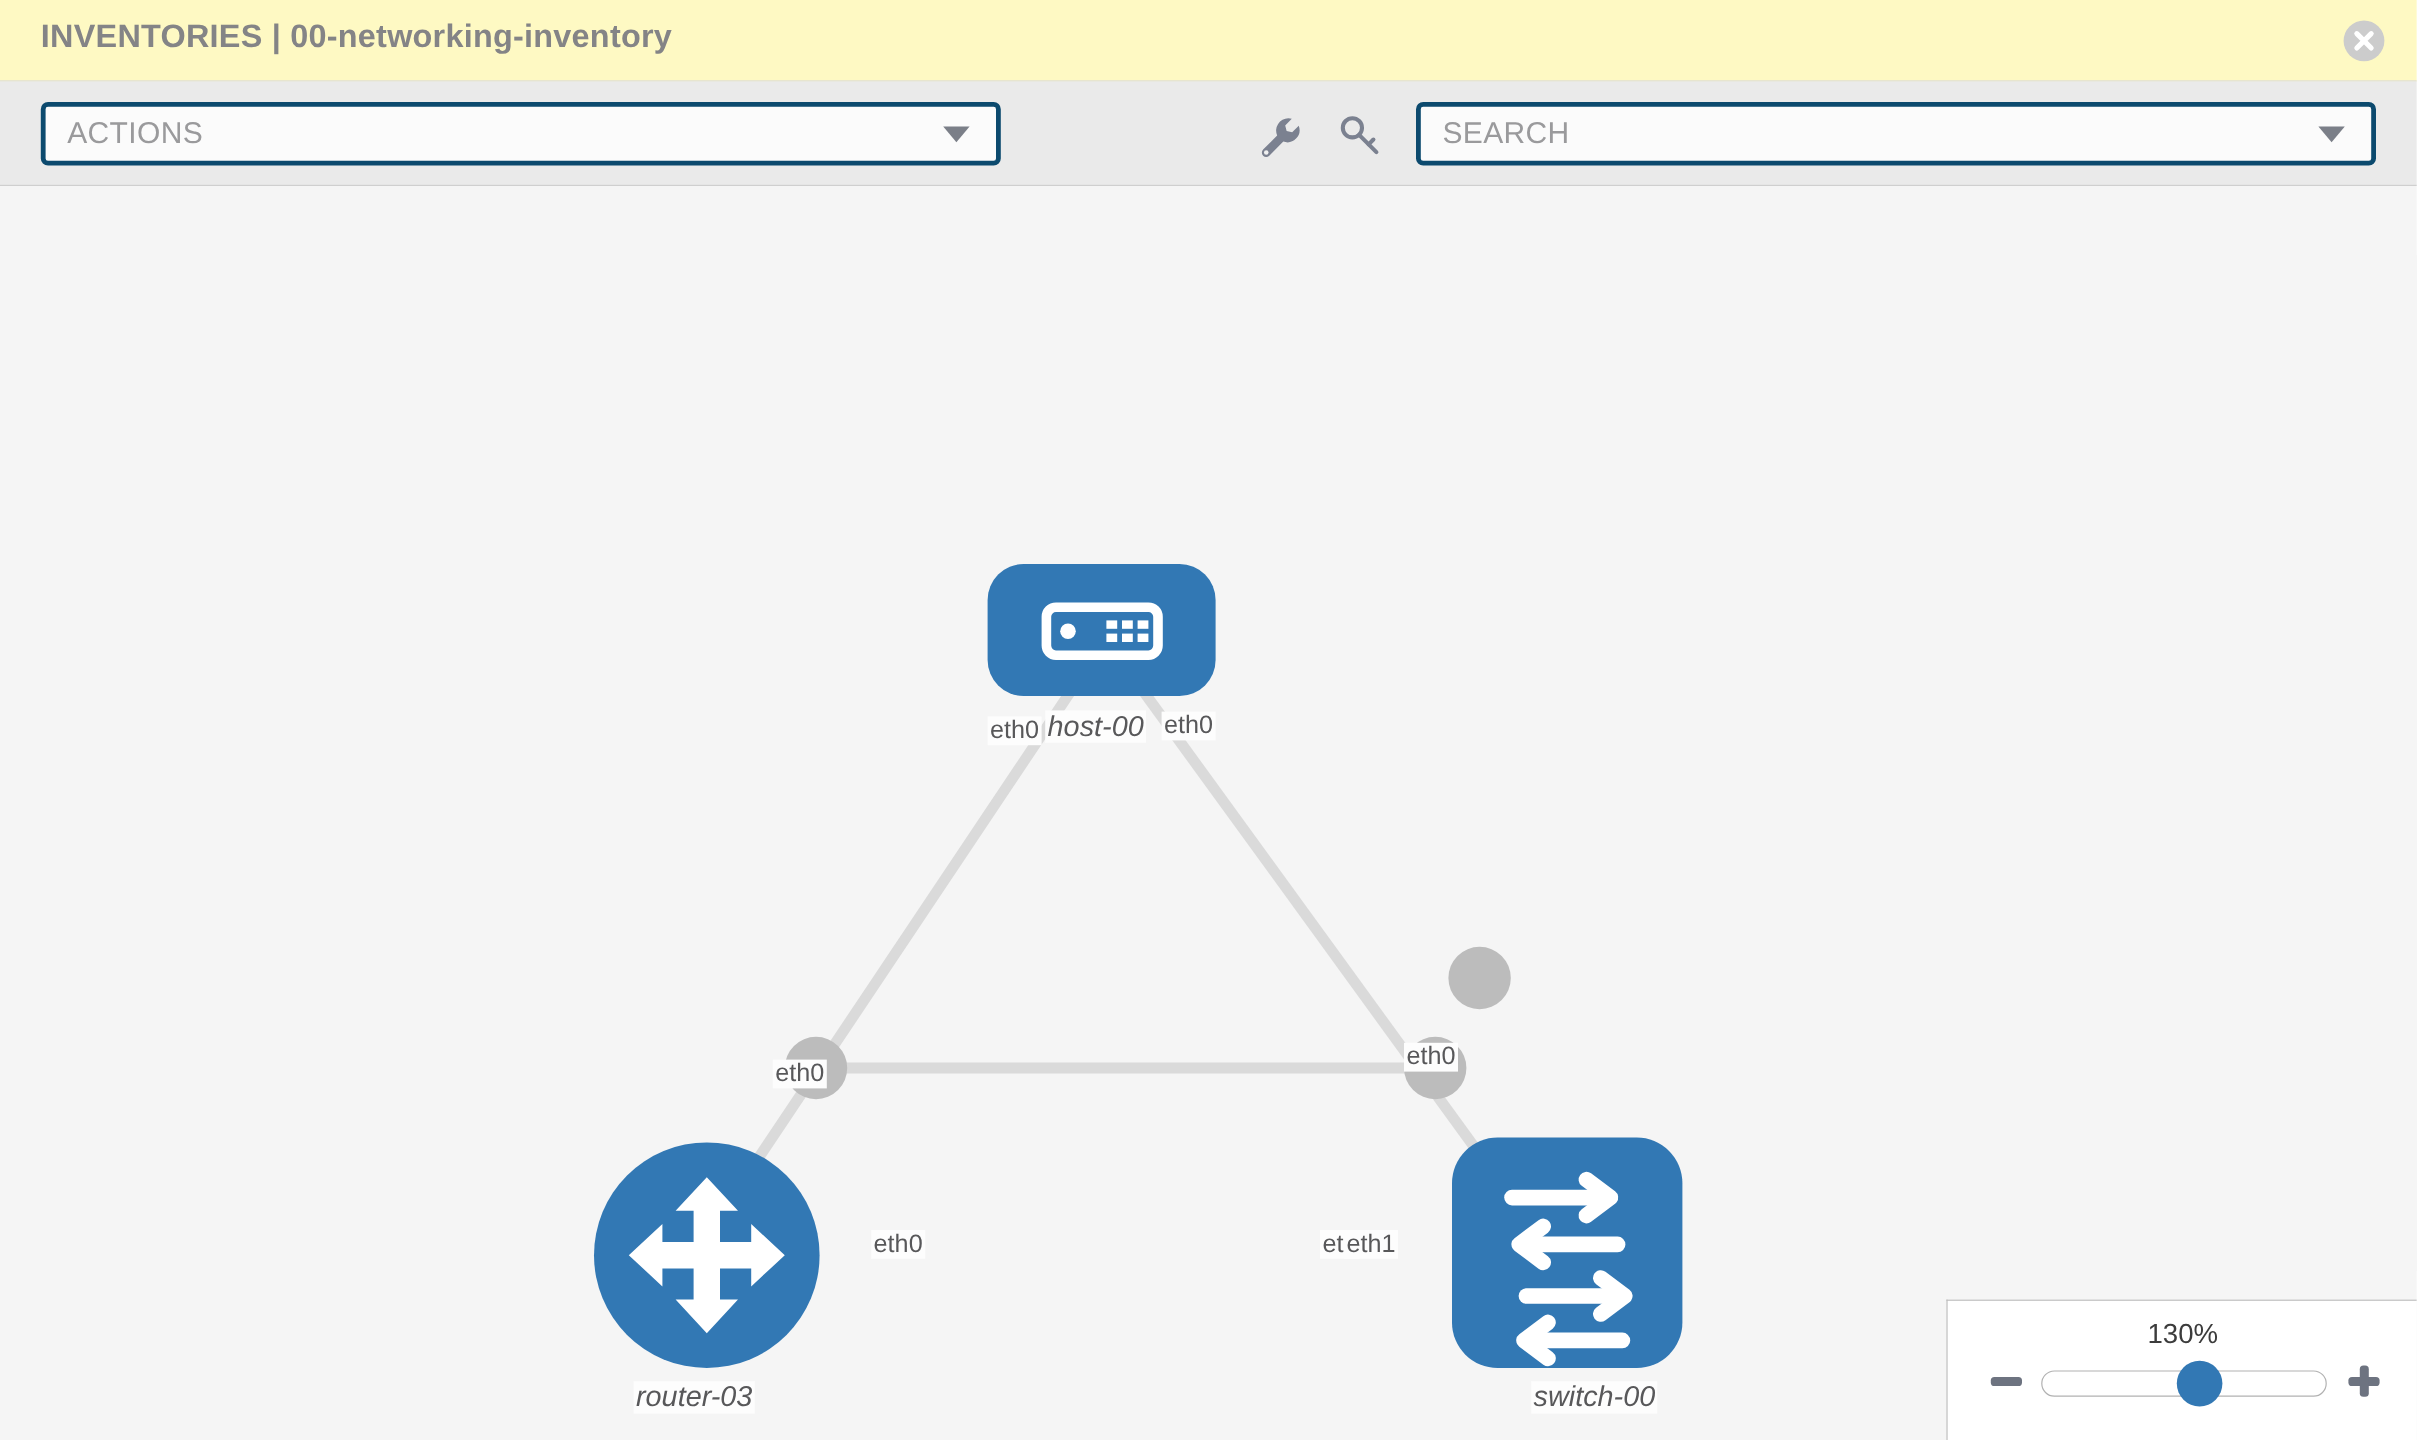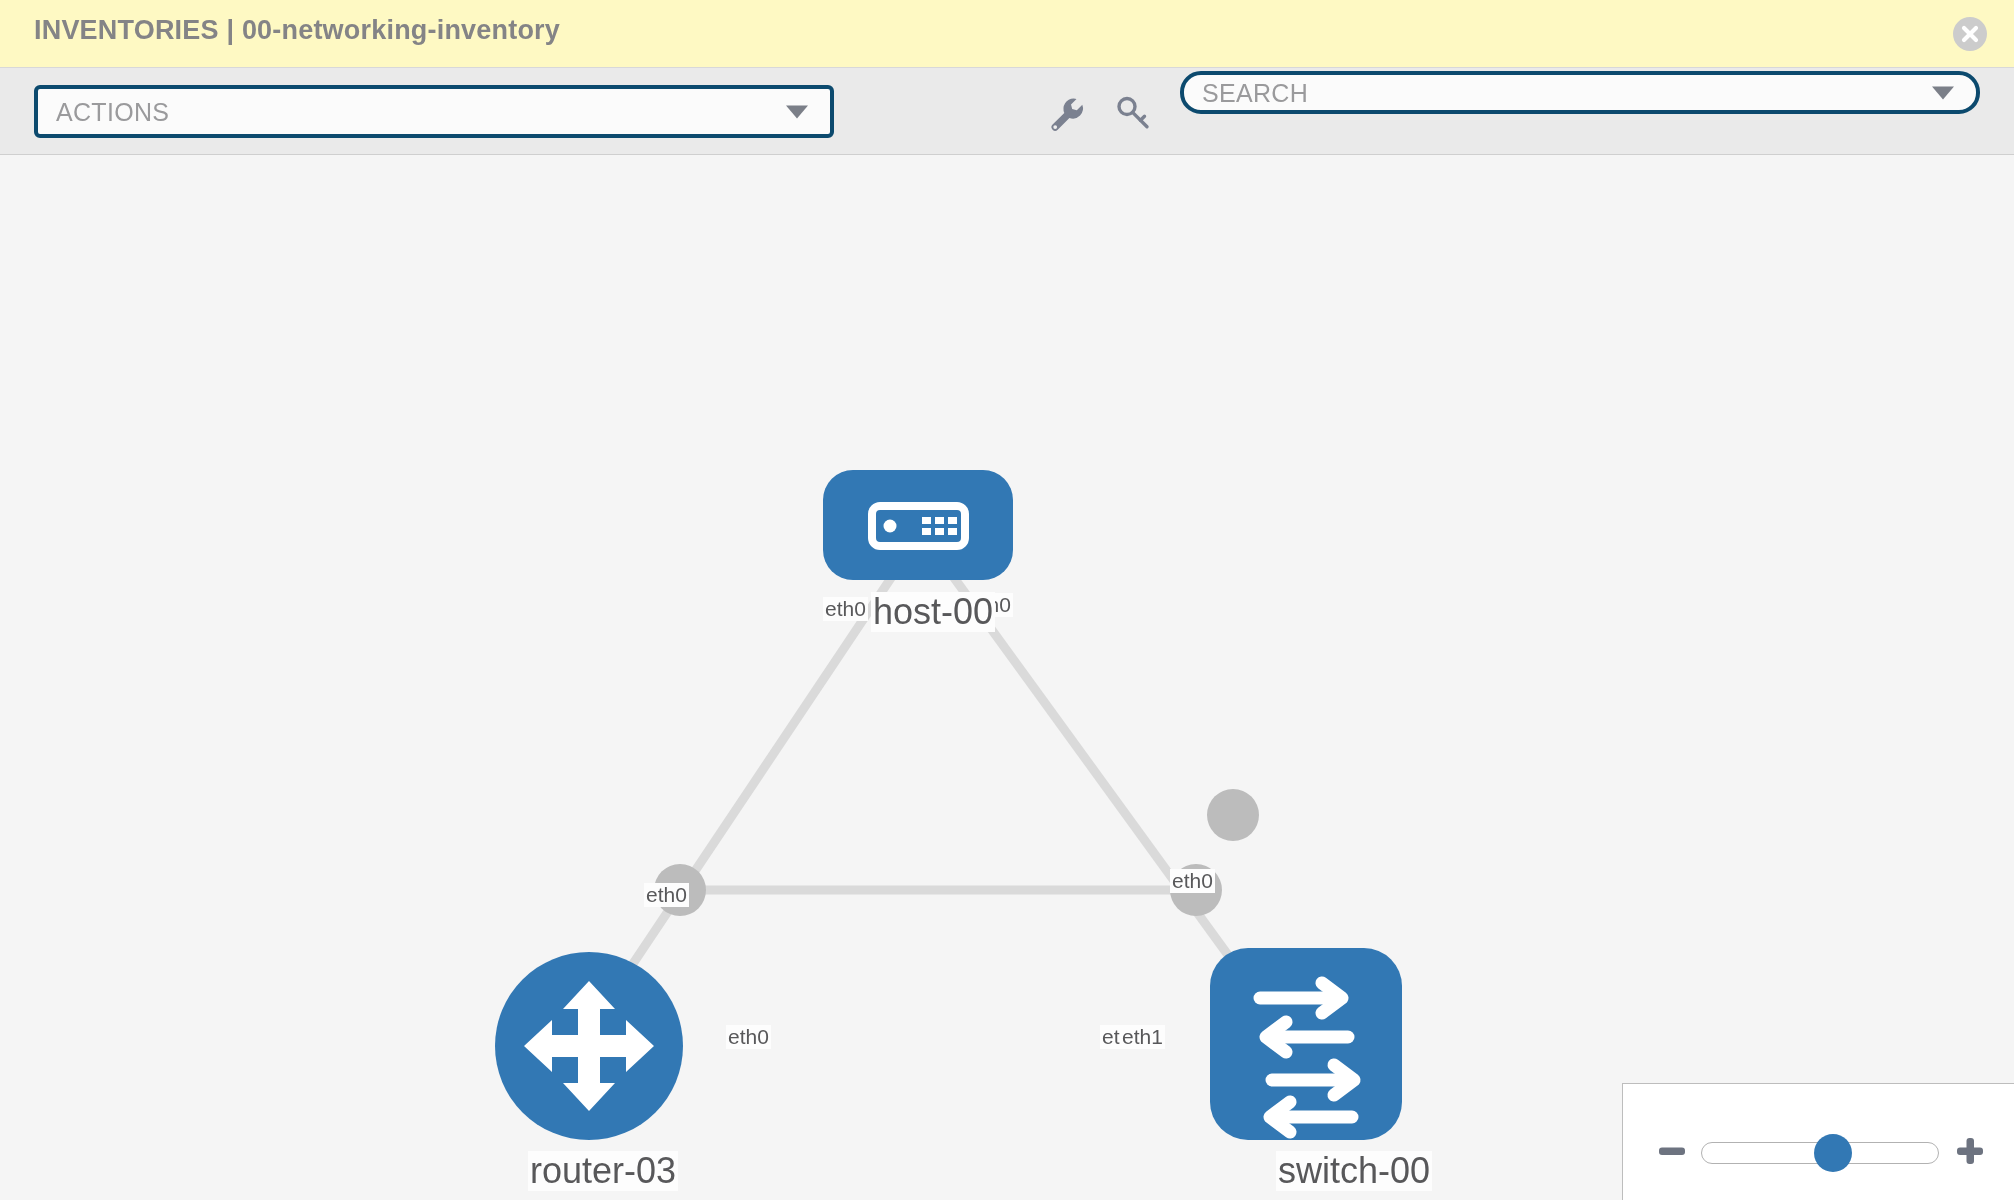--- a/index.html
+++ b/index.html
@@ -89,24 +89,23 @@
   }
 
   #actions-select {
     left: 34px;
     top: 85px;
     width: 800px;
     height: 53px;
   }
   #search-select {
     left: 1180px;
-    top: 71px;
+    top: 85px;
     width: 800px;
-    height: 43px;
-    border-radius: 21px;
+    height: 53px;
   }
 
   .tool-icon {
     position: absolute;
     top: 93px;
     width: 40px;
     height: 40px;
     cursor: pointer;
   }
   #wrench-icon { left: 1045px; }
@@ -131,21 +130,21 @@
   
   .edge-label, .node-label {
     position: absolute;
     background: #fdfdfd;
     color: #58585a;
     white-space: nowrap;
     line-height: 1.05;
     padding: 1px 2px;
   }
   .edge-label { font-size: 21px; }
-  .node-label { font-size: 36px; }
+  .node-label { font-size: 24px; font-style: italic; }
 
   
   .zoom-panel {
     position: absolute;
     left: 1622px;
     top: 1083px;
     width: 392px;
     height: 117px;
     background: #ffffff;
     border-top: 1px solid #bdbdbd;
@@ -310,20 +309,21 @@
     <div class="edge-label" style="left:726px; top:870px;">eth0</div>
     <div class="edge-label" style="left:1100px;top:870px;">eth</div>
     <div class="edge-label" style="left:1120px;top:870px;">eth1</div>
 
     <div class="node-label" style="left:871px;  top:437px;">host-00</div>
     <div class="node-label" style="left:528px;  top:996px;">router-03</div>
     <div class="node-label" style="left:1245px; top:996px;margin-left:31px;">switch-00</div>
   </div>
 
   <div class="zoom-panel">
+    <div class="zoom-percent">130%</div>
 
     <div class="zoom-minus">
       <svg width="34" height="34" viewBox="0 0 34 34" aria-hidden="true">
         <rect x="4" y="13.5" width="26" height="7.5" rx="3" fill="#6d7380"></rect>
       </svg>
     </div>
 
     <div class="zoom-track"></div>
     <div class="zoom-thumb" style="left:191px;"></div>
 

